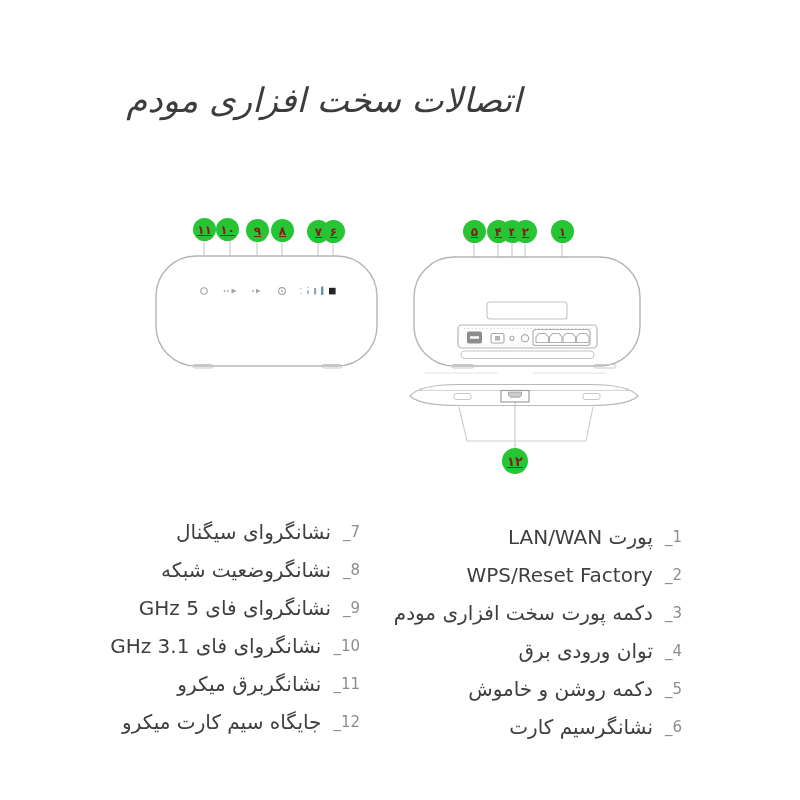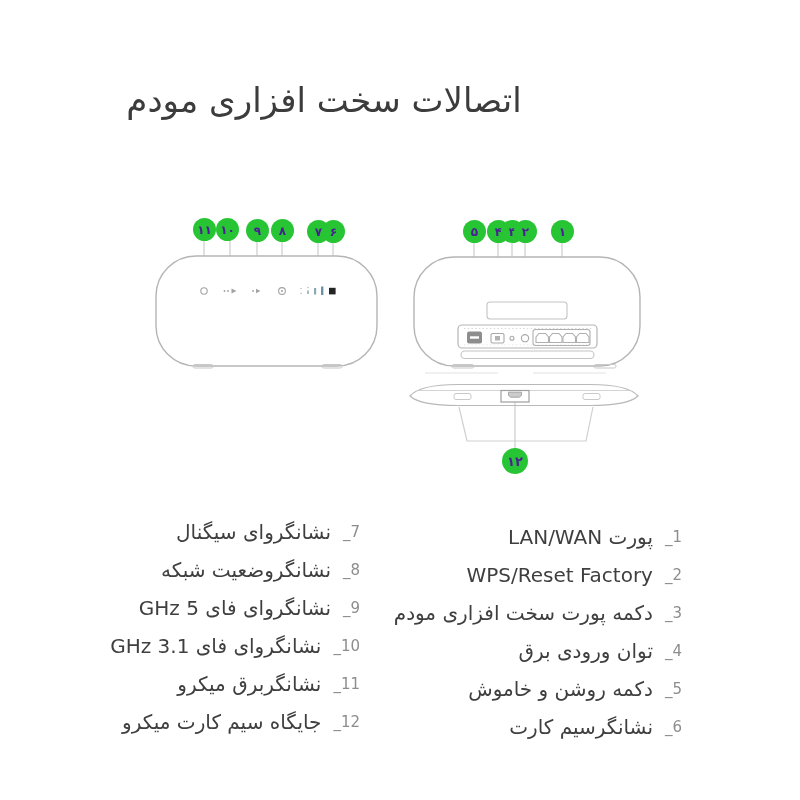--- a/index.html
+++ b/index.html
@@ -1,23 +1,23 @@
 <!DOCTYPE html>
 <html lang="fa"><head>
 <meta charset="utf-8">
 <style>
   html,body{margin:0;padding:0;background:#fff;}
   .page{position:relative;width:800px;height:800px;background:#ffffff;overflow:hidden;
         font-family:"DejaVu Sans",sans-serif;}
   .title{position:absolute;top:80px;left:0;width:648px;text-align:center;
-         direction:rtl;font-size:34px;font-weight:500;color:#3c3c3c;letter-spacing:0;}
+         direction:rtl;font-size:34px;font-weight:500;color:#3c3c3c;letter-spacing:0;font-style:italic;}
   .diagram{position:absolute;left:0;top:0;width:800px;height:800px;}
   .callout{position:absolute;width:23px;height:23px;border-radius:50%;
            background:#27c434;display:flex;align-items:center;justify-content:center;
-           color:#4c1d95;font-size:12px;font-weight:bold;line-height:1;z-index:3;}
+           color:#7f1d1d;font-size:12px;font-weight:bold;line-height:1;z-index:3;text-decoration:underline;}
   .callout.big{width:26px;height:26px;font-size:13px;}
   .legend{position:absolute;display:flex;flex-direction:column;}
   .legend-row{display:flex;align-items:center;justify-content:flex-end;
               gap:12px;height:38px;}
   .legend-label{direction:rtl;unicode-bidi:isolate;font-size:20px;color:#3f3f3f;
                 white-space:nowrap;}
   .legend-marker{direction:ltr;unicode-bidi:isolate;font-size:15px;color:#8d8d8d;
                  white-space:nowrap;}
   .legend-left{top:513px;right:440px;width:310px;}
   .legend-right{top:518px;right:118px;width:320px;}

